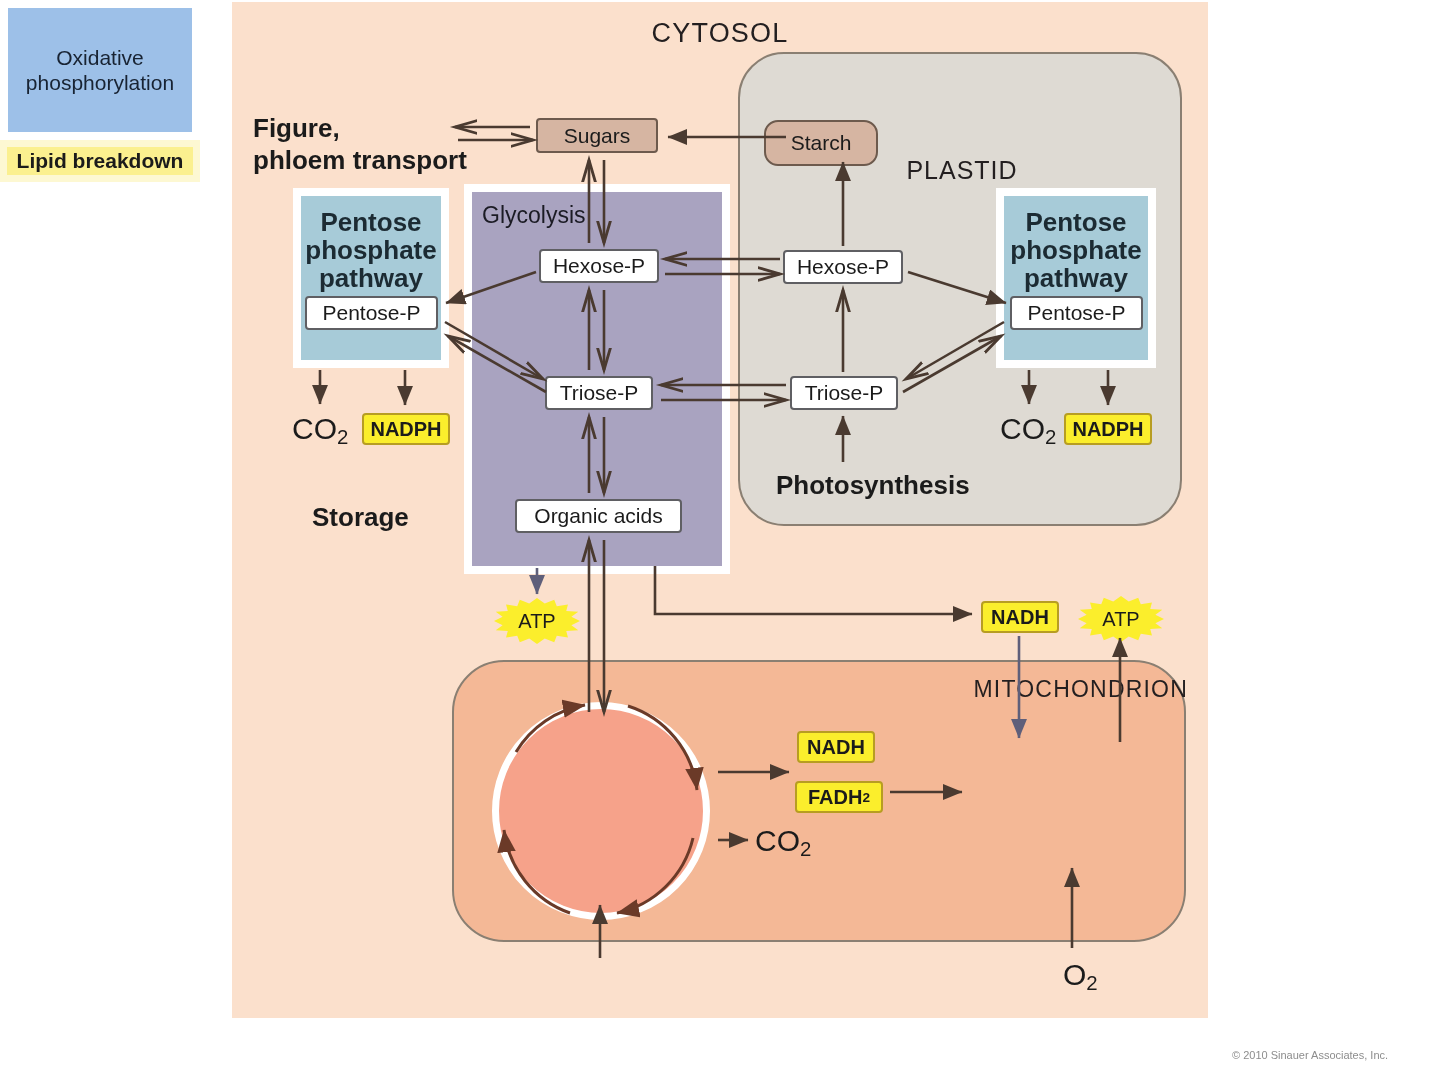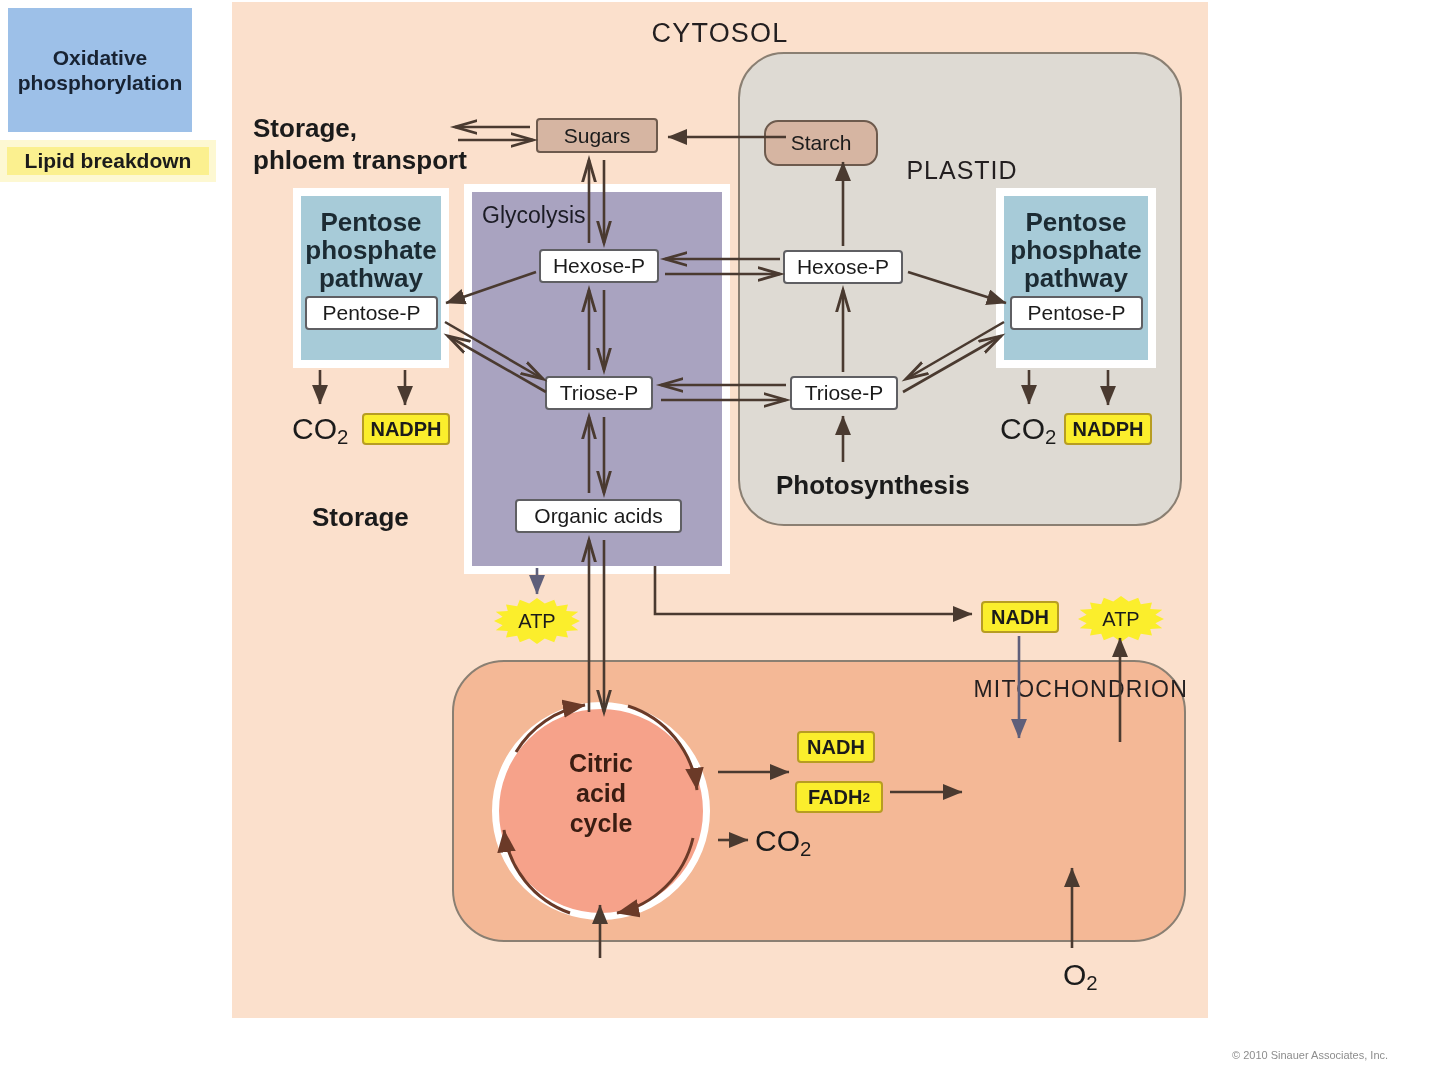--- a/index.html
+++ b/index.html
@@ -142,21 +142,21 @@
     background: #9dc0e8;
     border: 8px solid #ffffff;
     box-sizing: border-box;
     display: flex;
     align-items: center;
     justify-content: center;
     text-align: center;
     font-size: 21px;
     color: #182333;
     line-height: 25px;
-    font-weight: 700;
+    font-weight: 400;
   }
   .lipidbox {
     background: #fbf08f;
     border: 7px solid #fdf8d2;
     box-sizing: border-box;
     display: flex; align-items: center; justify-content: center;
     font-size: 21px; font-weight: bold; color: #1b1b1b;
   }
 
   
@@ -307,30 +307,25 @@
   <div class="burst" style="left:1078px; top:596px; width:86px; height:46px;">ATP</div>
 
   <div class="bluebox" style="left:968px; top:722px; width:200px; height:140px;">
     <div>
       <span>Oxidative</span><br>
       <span>phosphorylation</span>
     </div>
   </div>
 
   <div class="cac-ring"></div>
-  <div class="cac-text">
-    <span>Citric</span><br>
-    <span>acid</span><br>
-    <span>cycle</span>
-  </div>
-
-  <div class="lipidbox" style="left:489px; top:963px; width:216px; height:42px;">Lipid breakdown</div>
+
+  <div class="lipidbox" style="left:489px; top:963px; width:200px; height:42px;">Lipid breakdown</div>
 
   <div class="plain bold" style="left:253px; top:112px; line-height:32px;">
-    <span>Storage,</span><br>
+    <span>Figure,</span><br>
     <span>phloem transport</span>
   </div>
 
   <div class="plain bold" style="left:312px; top:502px;">Storage</div>
 
   <div class="plain bold" style="left:776px; top:470px;">Photosynthesis</div>
 
   <div class="plain" style="left:292px; top:412px; font-size:30px;">
     <span>CO</span><span class="sub">2</span>
   </div>

